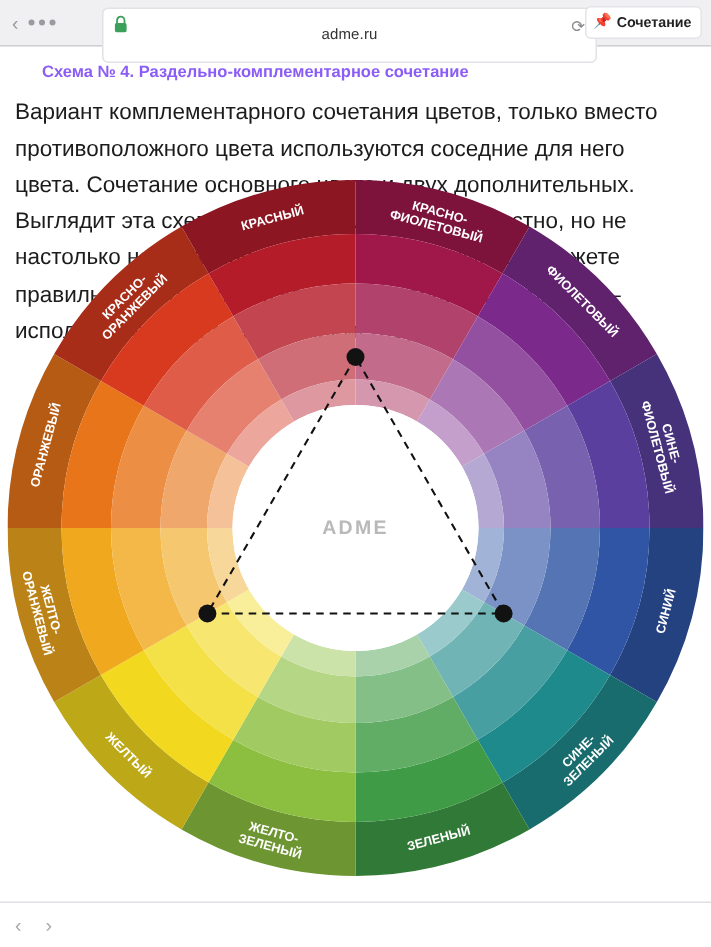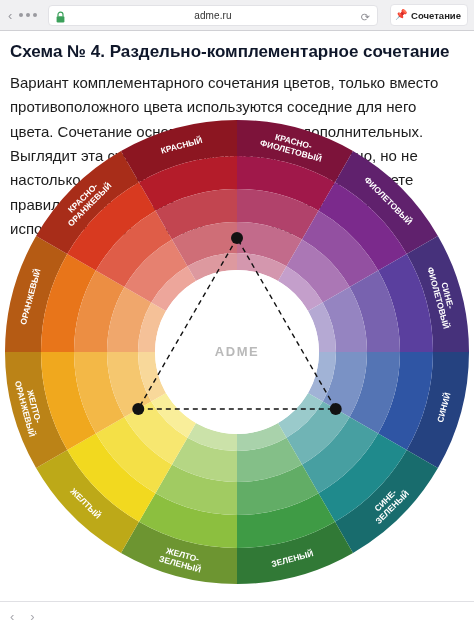--- a/index.html
+++ b/index.html
@@ -18,21 +18,21 @@
     background: #f0f0f2;
     border-bottom: 1px solid #d0d0d4;
     display: flex; align-items: center;
   }
   .nav-dots { display: flex; align-items: center; gap: 4px; margin-left: 8px; }
   .nav-chevron { color: #9a9aa0; font-size: 13px; line-height: 1; }
   .dot { width: 4px; height: 4px; border-radius: 50%; background: #9a9aa0; display:inline-block; }
   .dot-group { display: flex; gap: 3px; margin-left: 3px; }
 
   .url-wrap {
-    position: absolute; left: 48px; top: 5px; width: 330px; height: 21px;
+    position: absolute; left: 68px; top: 5px; width: 330px; height: 37px;
     background: #ffffff; border-radius: 4px;
     display: flex; align-items: center; justify-content: center;
     border: 1px solid #e2e2e6;
   }
   .lock {
     position: absolute; left: 6px; top: 4px;
     width: 11px; height: 13px;
   }
   .url-text { font-size: 10px; color: #333; letter-spacing: .1px; }
   .reload {
@@ -42,22 +42,22 @@
     position: absolute; right: 6px; top: 4px; height: 22px;
     background: #ffffff; border: 1px solid #e4e4e8; border-radius: 4px;
     display: flex; align-items: center; gap: 3px; padding: 0 6px 0 5px;
   }
   .save-btn .pin { color: #e23b3b; font-size: 10px; line-height: 1; }
   .save-btn .lbl { font-size: 9.5px; color: #222; font-weight: bold; }
 
   
   .content { position: absolute; top: 31px; left: 0; width: 474px; }
   .title {
-    font-size: 17px; font-weight: bold; color: #0f172a;
-    padding: 10px 10px 0 10px; line-height: 1.3;
+    font-size: 11px; font-weight: bold; color: #8b5cf6;
+    padding: 10px 10px 0 28px; line-height: 1.3;
   }
   .body-text {
     font-size: 15px; color: #1c1c1c; line-height: 1.62;
     padding: 8px 10px 0 10px; text-align: left;
   }
 
   
   .wheel-wrap {
     position: absolute; top: 120px; left: 5px;
     width: 464px; height: 464px;

